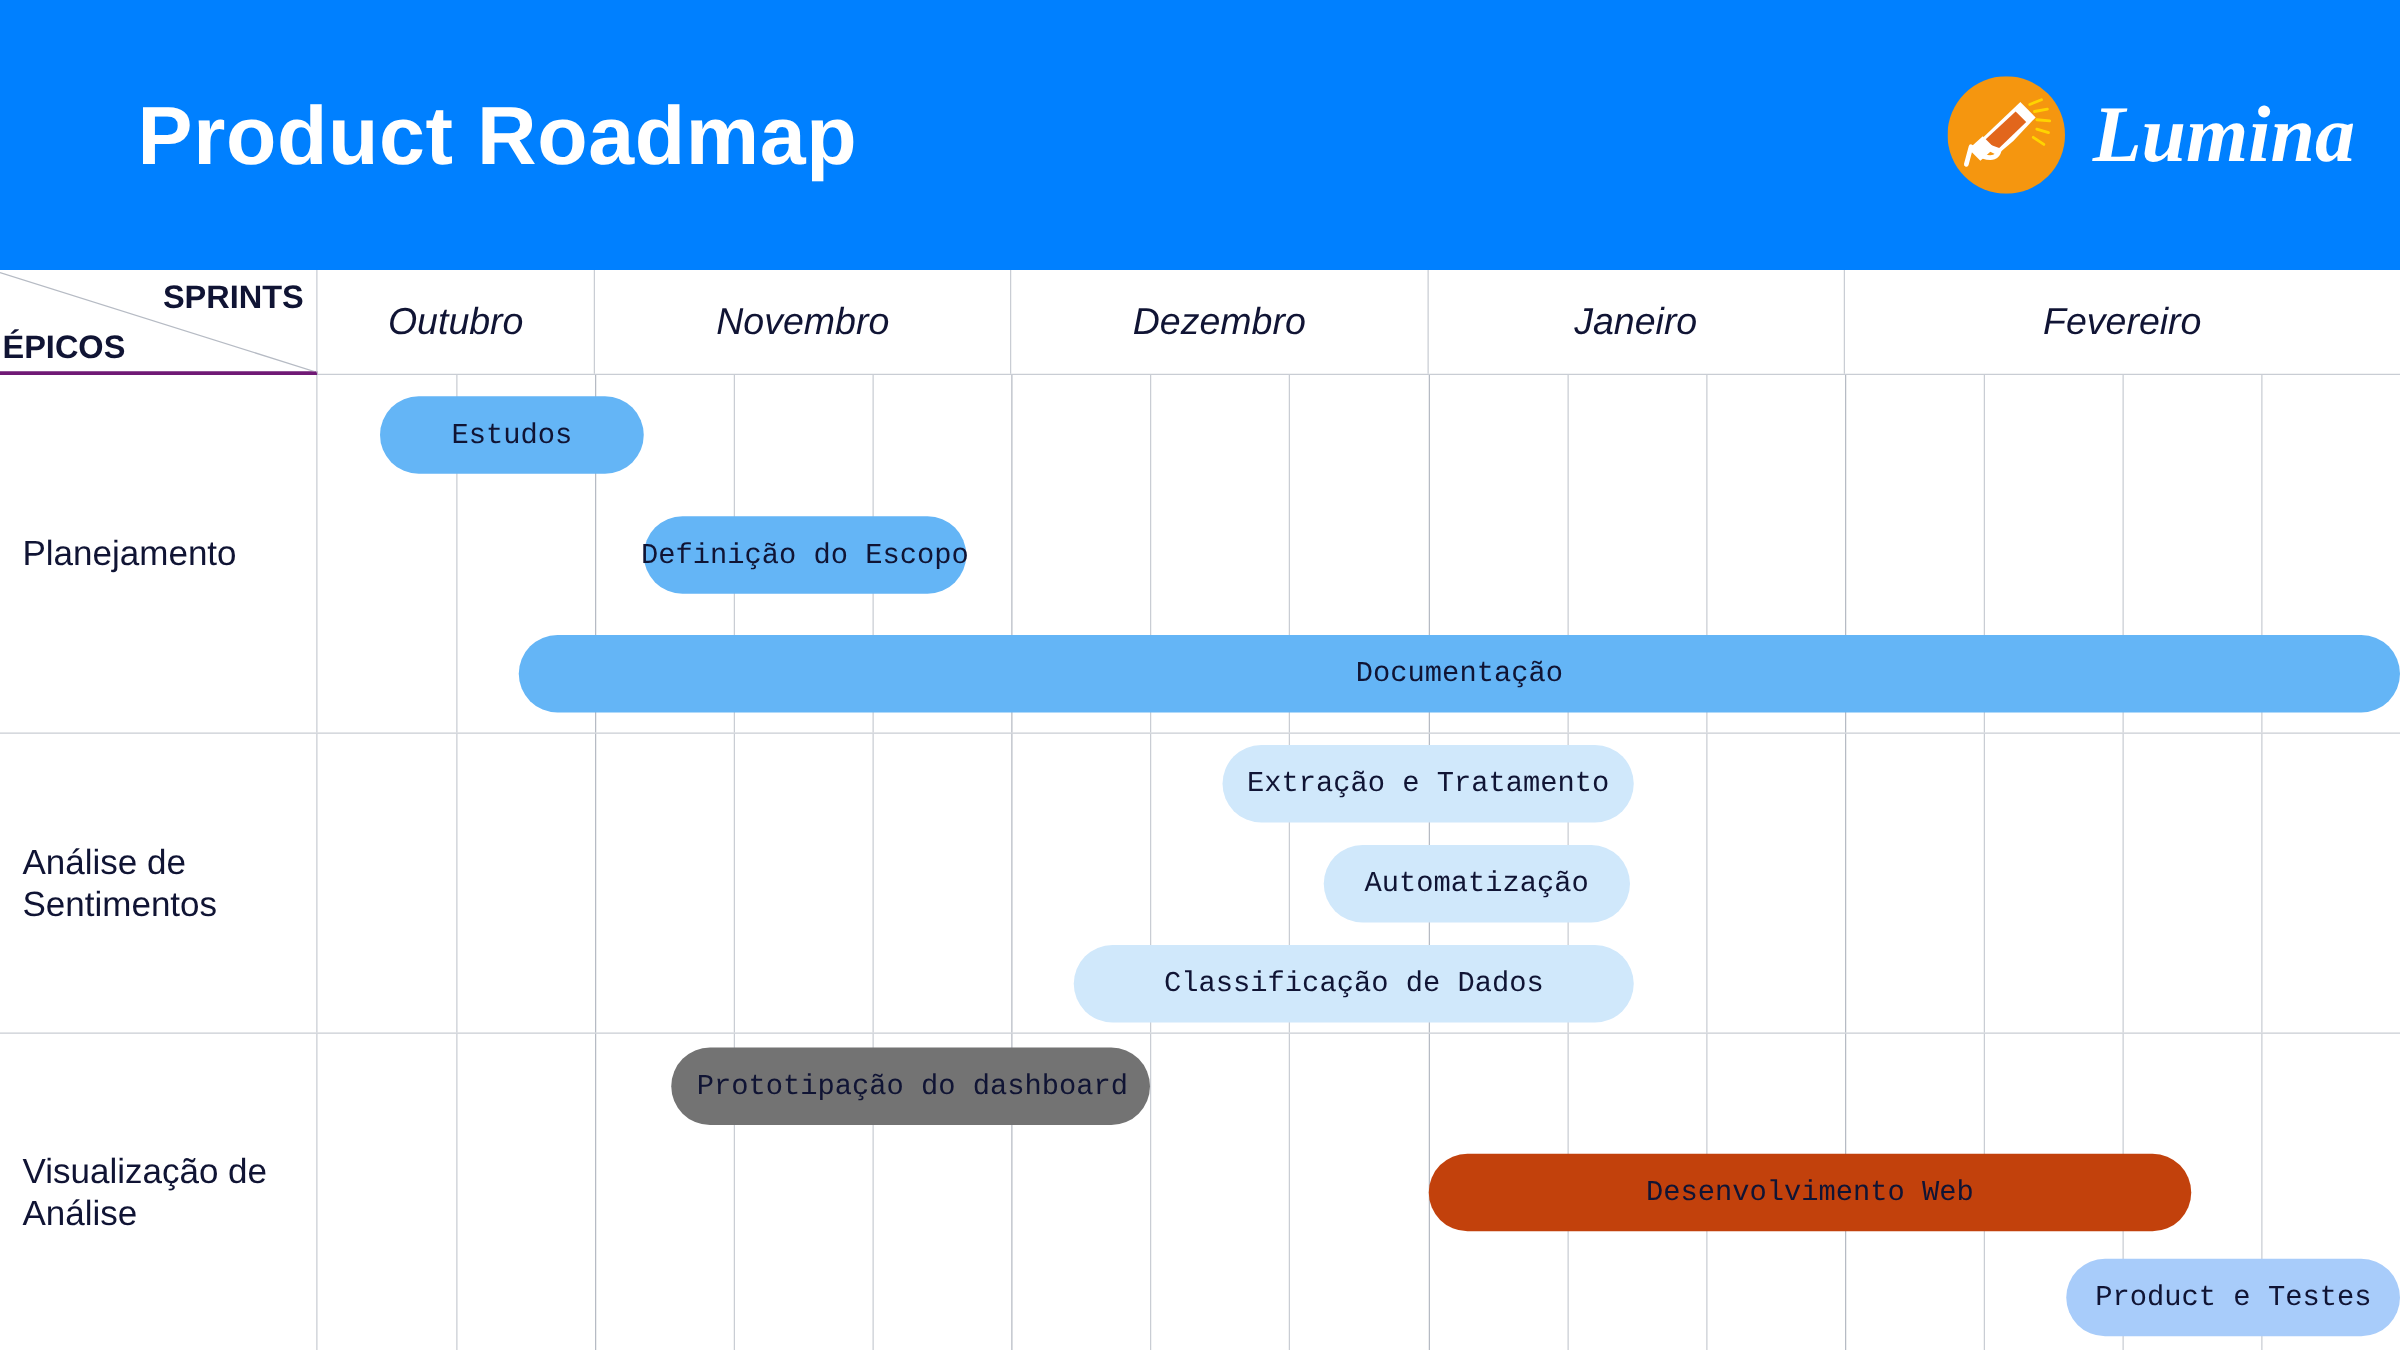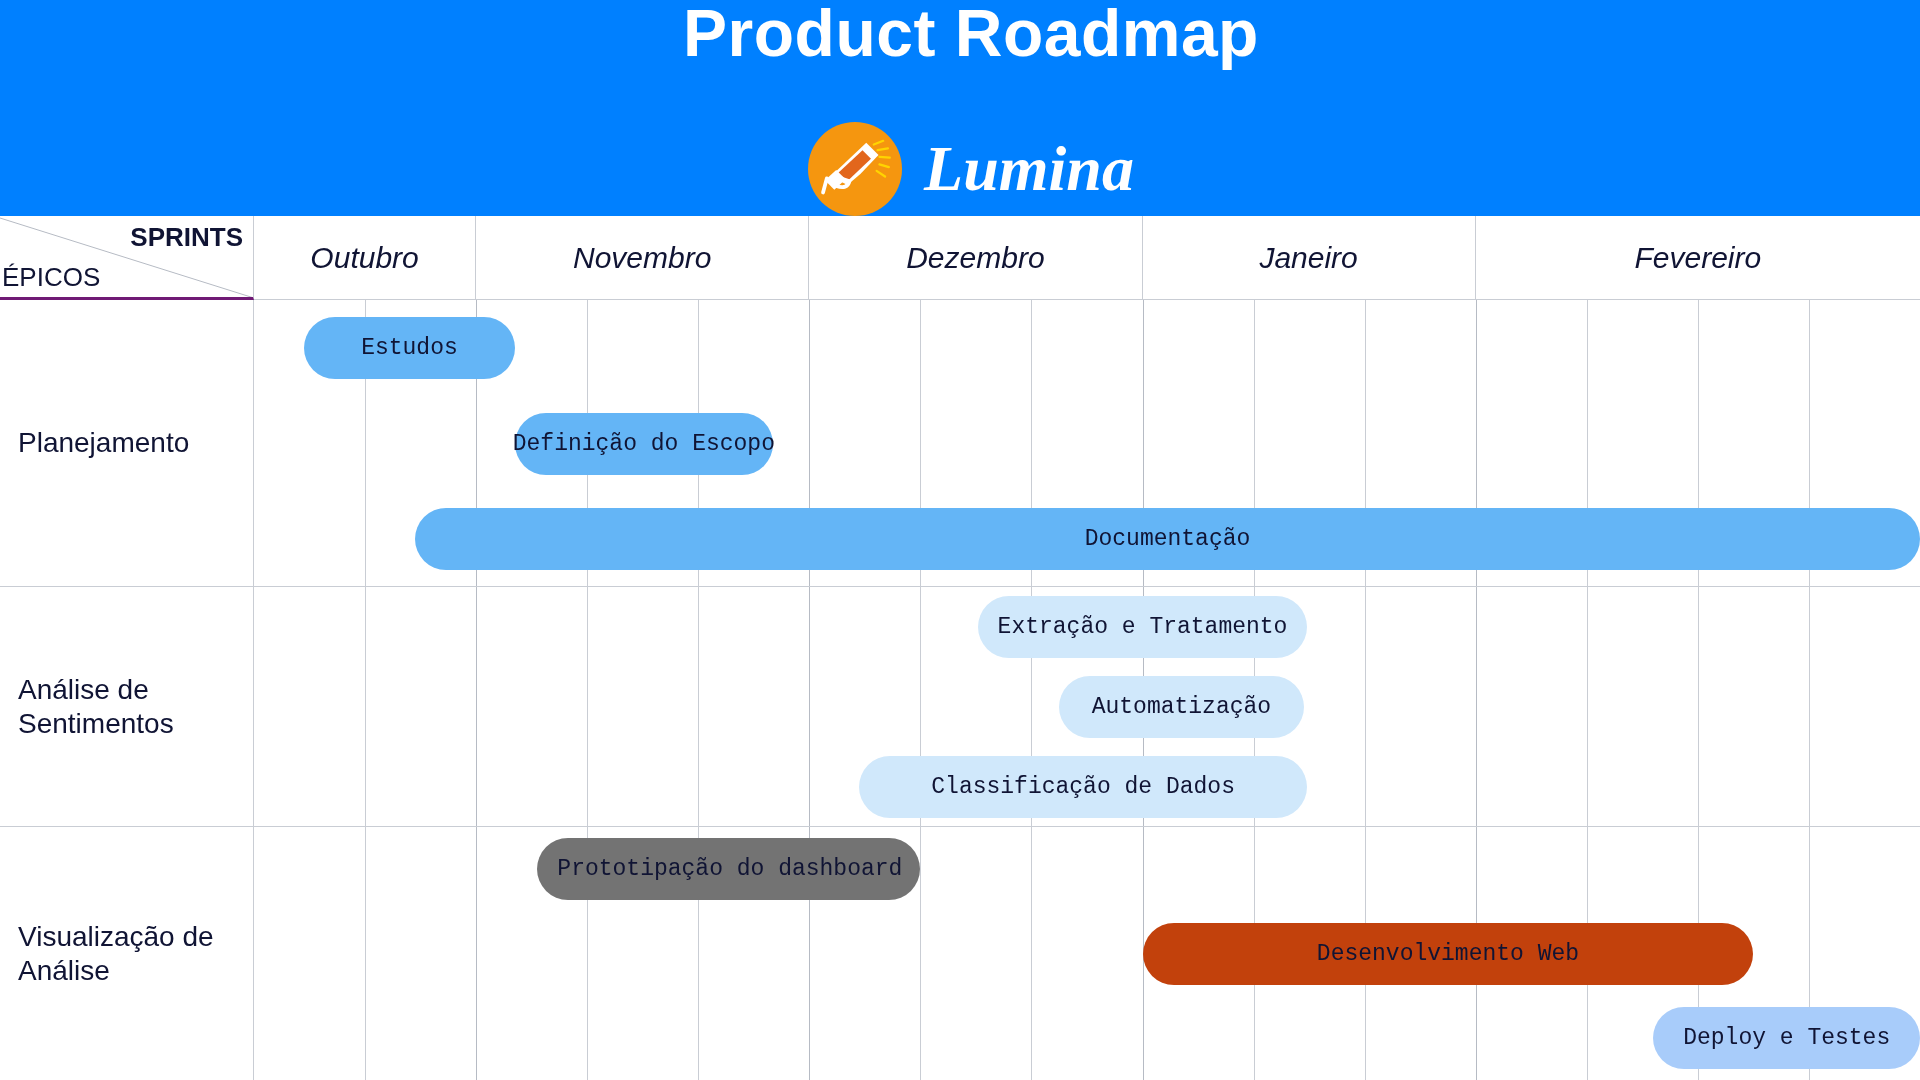--- a/index.html
+++ b/index.html
@@ -9,22 +9,21 @@
     background:#ffffff;
     color:#101434;
   }
   #app { position:relative; width:1920px; height:1080px; }
 
   
   .header {
     position:absolute; left:0; top:0; width:1920px; height:216px;
     background:#0080ff;
     display:flex; align-items:center; justify-content:space-between;
-    padding:0 88px 0 110px;
-    flex-direction:column;
+    padding:0 36px 0 110px;
   }
   .title {
     color:#ffffff;
     font-size:66px;
     font-weight:700;
     letter-spacing:0.5px;
     line-height:1;
     white-space:nowrap;
   }
   .brand { display:flex; align-items:center; gap:22px; }
@@ -48,21 +47,21 @@
     border-bottom:3px solid #701a75;
     overflow:hidden;
   }
   .corner svg { position:absolute; left:0; top:0; }
   .corner .sprints {
     position:absolute; right:10px; top:6px;
     font-size:26px; font-weight:600; color:#101434; white-space:nowrap;
   }
   .corner .epicos {
     position:absolute; left:2px; bottom:4px;
-    font-size:26px; font-weight:400; color:#101434; white-space:nowrap;
+    font-size:26px; font-weight:700; color:#101434; white-space:nowrap;
   }
 
   .months {
     position:absolute; left:254px; top:0; width:1666px; height:84px;
     display:flex; border-bottom:1px solid #c9cdd4;font-style:italic;
   }
   .month {
     display:flex; align-items:center; justify-content:center;
     font-size:30px; font-weight:500; color:#101434;
     border-right:1px solid #c9cdd4;
@@ -227,19 +226,19 @@
               <div class="vline" style="left: 1444px;"></div>
               <div class="vline" style="left: 1555px;"></div>
             </div>
             <div class="bar" style="left: 283.22px; width: 383.18px; top: 11.1667px; background: #737373; justify-content: flex-end;">
               <span>Prototipação do dashboard</span>
             </div>
             <div class="bar" style="left: 888.533px; width: 610.867px; top: 95.5px; background: #c2410c;">
               <span>Desenvolvimento Web</span>
             </div>
             <div class="bar" style="left: 1399.44px; width: 266.56px; top: 179.833px; background: rgb(168, 204, 250); border-top-right-radius: 31px; border-bottom-right-radius: 31px;">
-              <span>Deploy e Testes</span>
+              <span>Product e Testes</span>
             </div>
           </div>
         </div>
       </div>
   </div>
 </div>
 
 </body></html>

